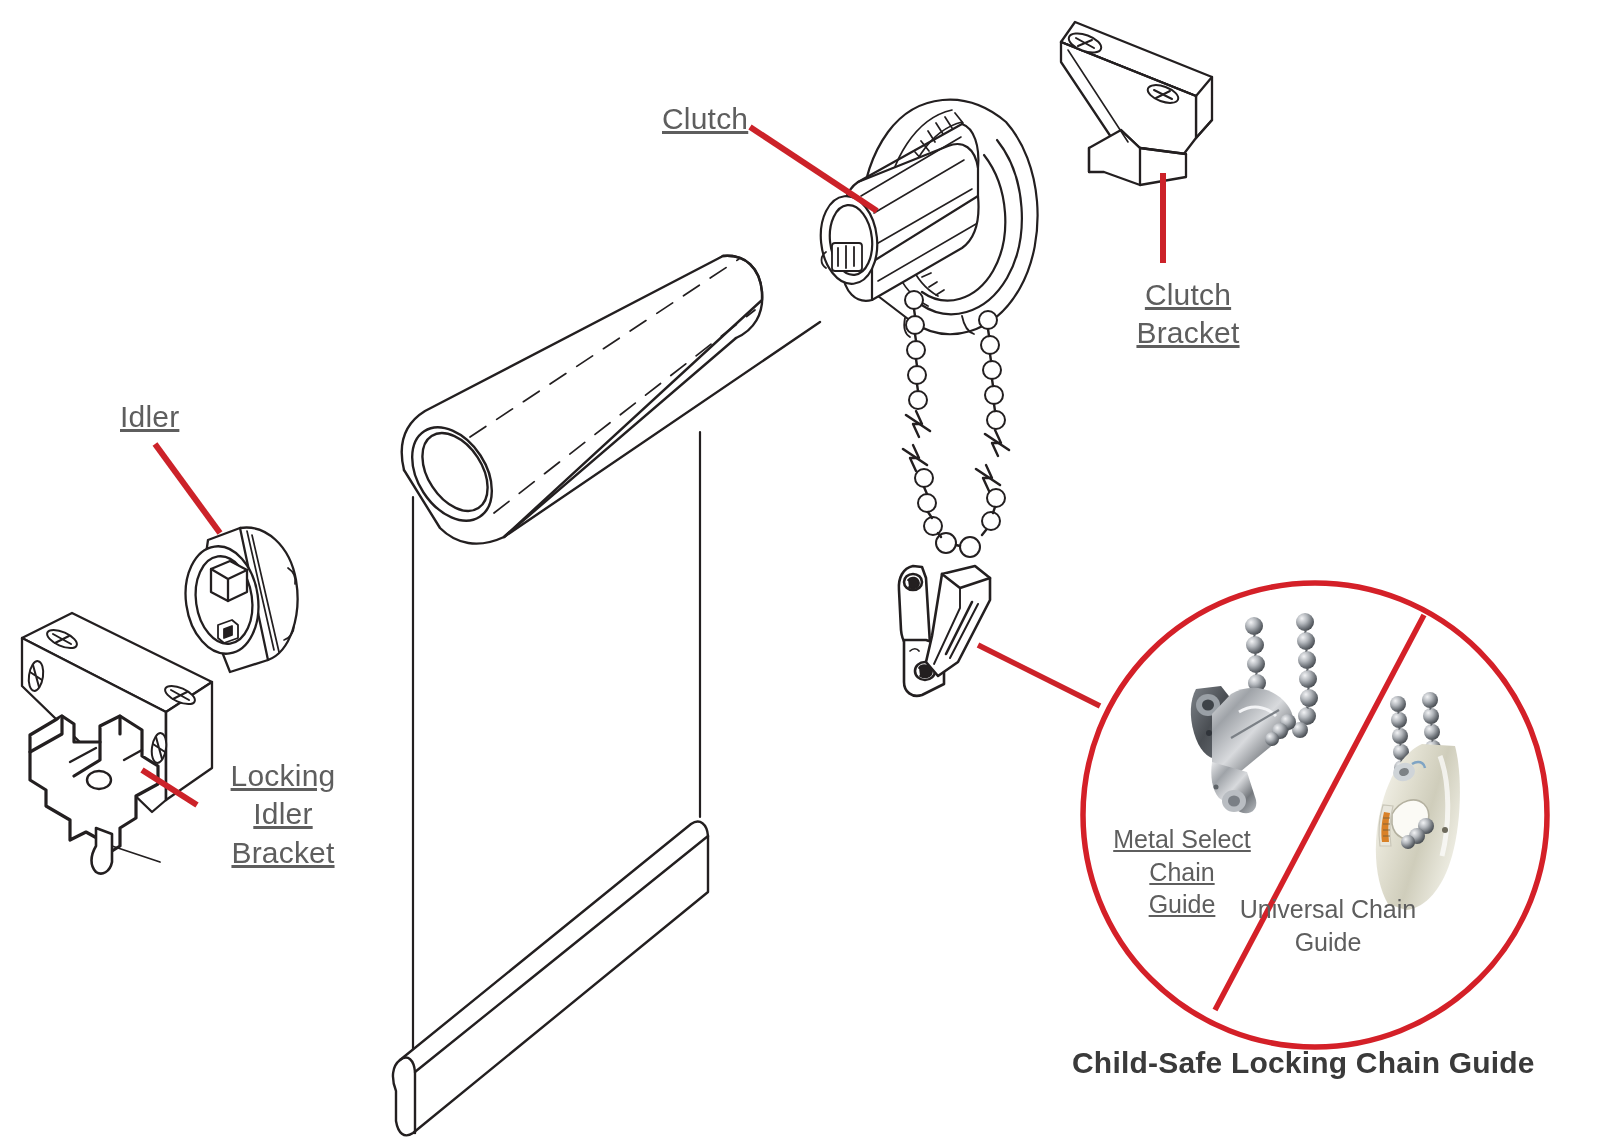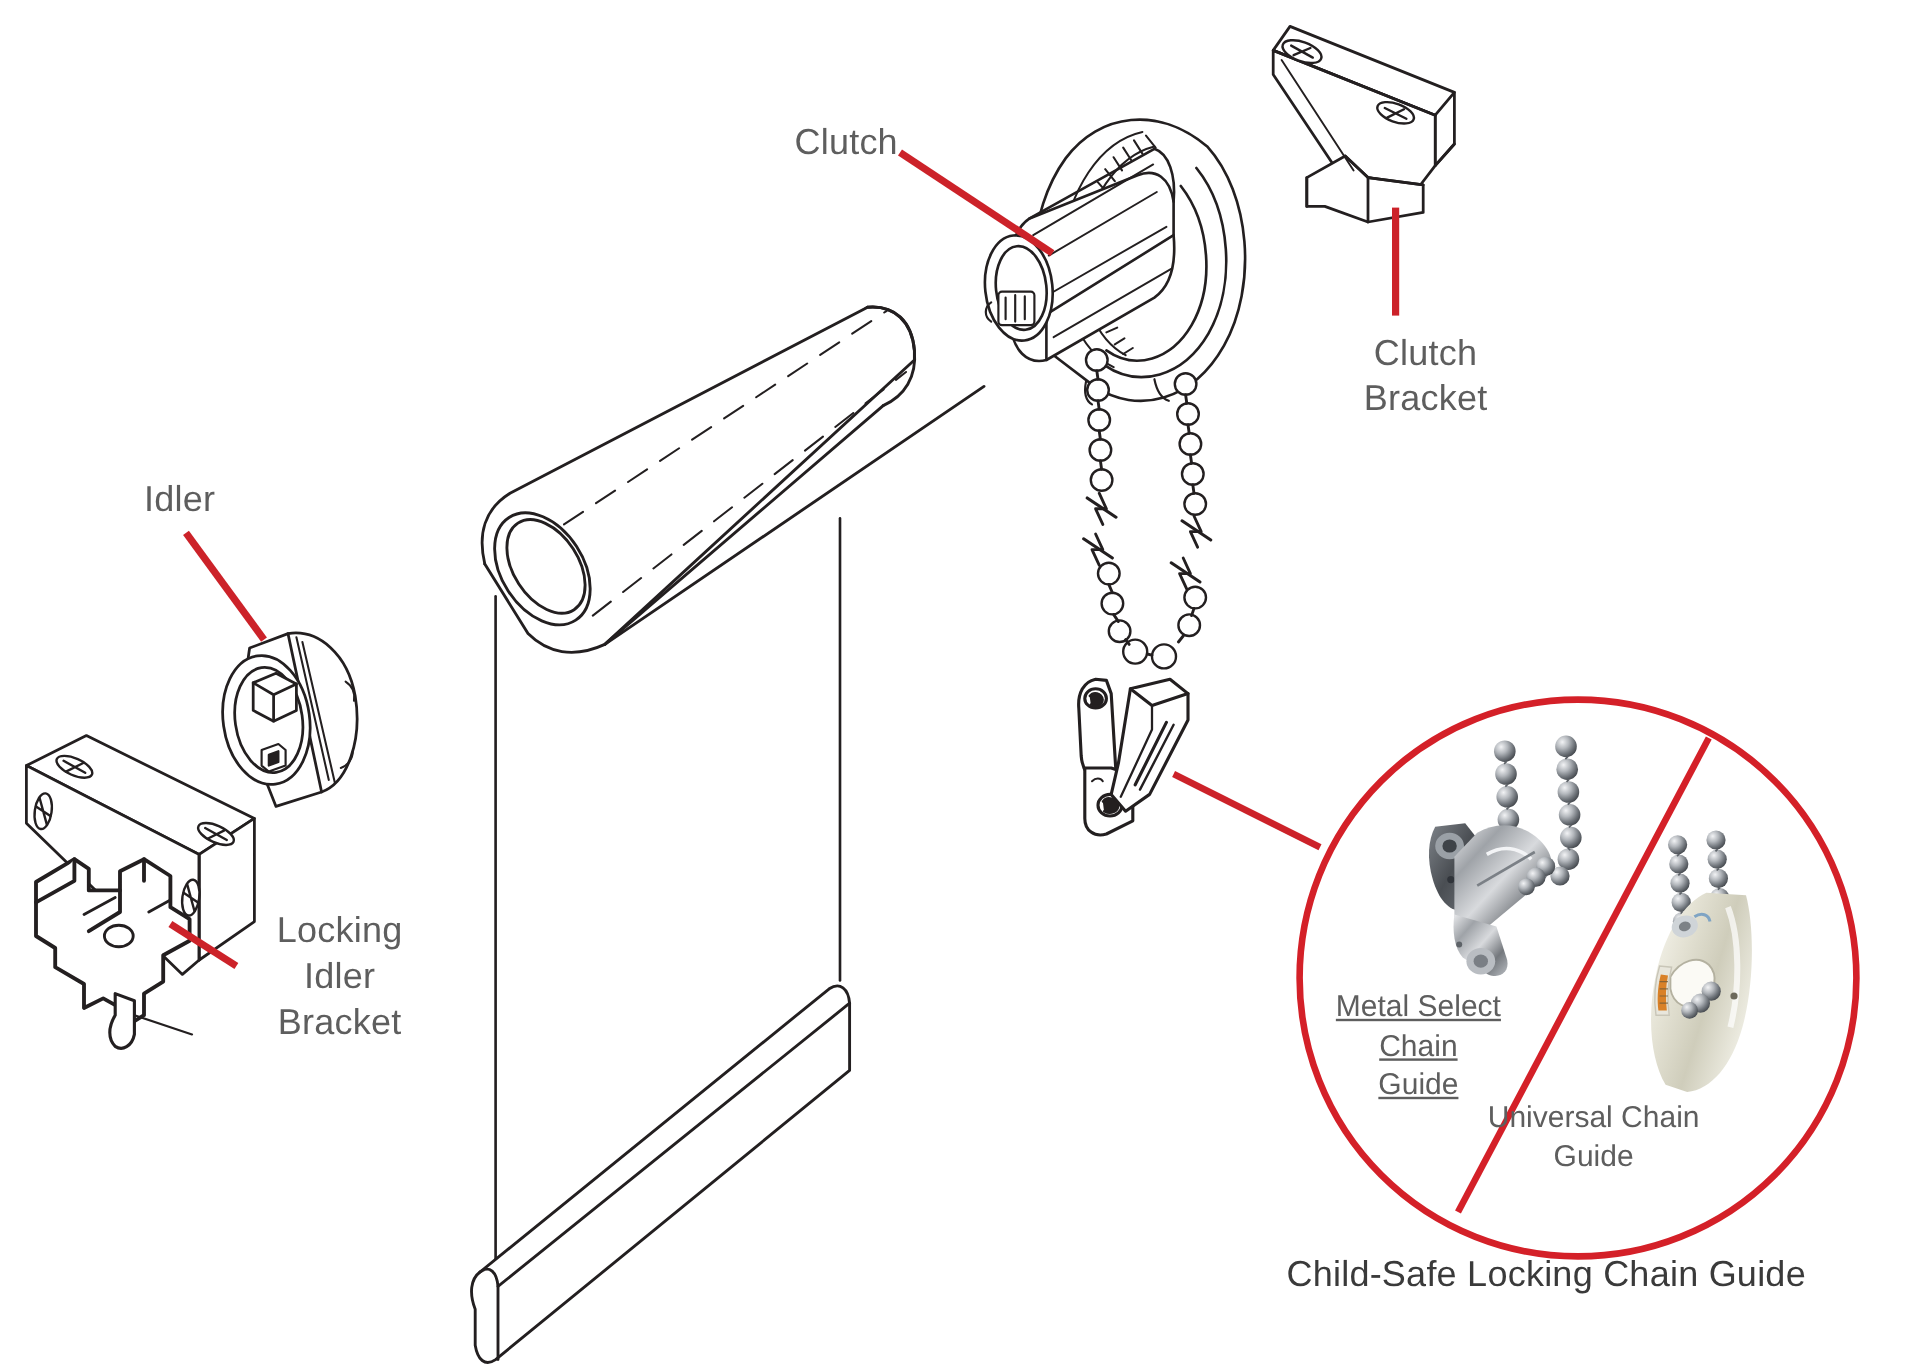--- a/index.html
+++ b/index.html
@@ -24,27 +24,28 @@
     height: 1143px;
   }
   .lbl {
     position: absolute;
     color: #5e5e5e;
     font-size: 30px;
     line-height: 1.28;
     letter-spacing: 0.2px;
     white-space: pre;
     font-weight: 400;
+    text-decoration: underline;
   }
   .lbl.ctr { text-align: center; }
   .caption {
     position: absolute;
     color: #3a3a3a;
     font-size: 30px;
-    font-weight: normal;
+    font-weight: bold;
     letter-spacing: 0.2px;
     white-space: nowrap;
   }
   .small-lbl {
     position: absolute;
     color: #5e5e5e;
     font-size: 25px;
     line-height: 1.3;
     text-align: center;
     white-space: pre;
@@ -440,18 +441,18 @@
   <div class="lbl" style="left:120px; top:398px;">Idler</div>
 
   <div class="lbl ctr" style="left:198px; top:757px; width:170px;">Locking
 Idler
 Bracket</div>
 
   <div class="small-lbl" style="left:1102px; top:823px; width:160px;text-decoration:underline;">Metal Select
 Chain
 Guide</div>
 
-  <div class="small-lbl" style="left:1228px; top:915px; width:200px;">Universal Chain
+  <div class="small-lbl" style="left:1228px; top:893px; width:200px;">Universal Chain
 Guide</div>
 
   <div class="caption" style="left:1072px; top:1046px;">Child-Safe Locking Chain Guide</div>
 
 </div>
 
 </body></html>

